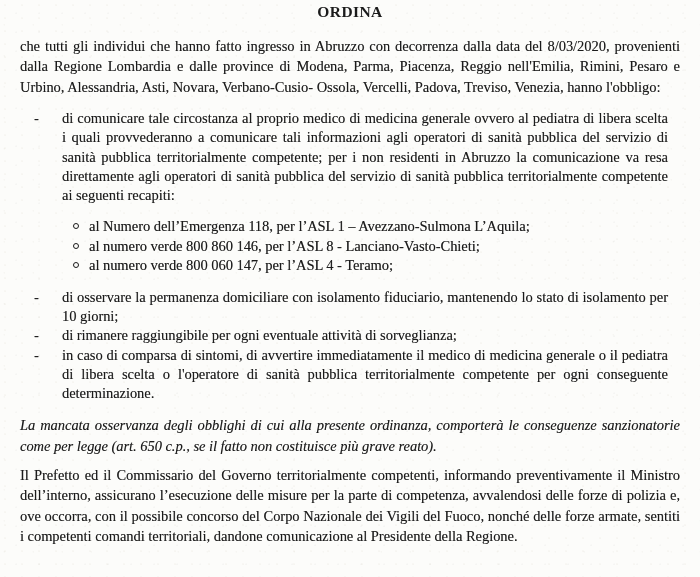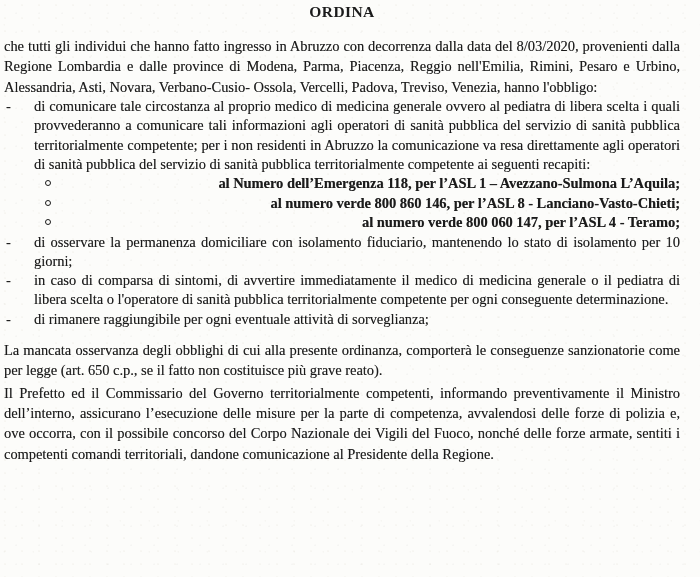--- a/index.html
+++ b/index.html
@@ -15,74 +15,74 @@
     background-color: var(--paper-bg, #fcfcfa);
     
     background-image:
       radial-gradient(circle at 30% 40%, rgba(170,160,130,0.07) 0.6px, transparent 1.4px),
       radial-gradient(circle at 70% 70%, rgba(120,120,120,0.05) 0.5px, transparent 1.2px),
       radial-gradient(circle at 15% 80%, rgba(150,140,110,0.05) 0.5px, transparent 1.2px);
     background-size: 17px 13px, 23px 19px, 29px 31px;
     color: var(--ink, #1b1b1b);
     font-family: "Liberation Serif", "DejaVu Serif", serif;
     font-size: 14.4px;
-    padding: 3px 20px 0 4px;
+    padding: 3px 20px 0 20px;
   }
   .title {
     margin: 0 0 15px 0;
     text-align: center;
     font-size: 15.5px;
     font-weight: bold;
     letter-spacing: 0.4px;
   }
   .para {
     margin: 0;
     text-align: justify;
     line-height: 20.4px;
     text-shadow: 0.2px 0.2px 0.3px rgba(25,25,25,0.45);
   }
   ul.obligations, ul.contacts {
     list-style: none;
-    margin: 0;
+    margin: 12px;
     padding: 0;
   }
   li.dash-item {
     position: relative;
     padding-left: 30px;
     text-align: justify;
     line-height: 19.2px;
     text-shadow: 0.2px 0.2px 0.3px rgba(25,25,25,0.45);
   }
   li.dash-item::before {
     content: "-";
     position: absolute;
     left: 2px;
     top: 0;
   }
   li.circle-item {
     position: relative;
     padding-left: 57px;
-    font-weight: bold;
-    text-align: right;
+    font-weight: normal;
+    text-align: left;
     line-height: 19.6px;
     text-shadow: 0.25px 0.25px 0.3px rgba(25,25,25,0.5);
   }
   li.circle-item::before {
     content: "";
     position: absolute;
     left: 41px;
     top: 6px;
     width: 6px;
     height: 6px;
     border: 1.3px solid var(--ink, #1b1b1b);
     border-radius: 50%;
     box-sizing: border-box;
   }
-  .penalty { margin-top: 11px; }
-  .enforcement { margin-top: 2px; }
+  .penalty { margin-top: 11px; font-style: italic; }
+  .enforcement { margin-top: 9px; }
   .bold { font-weight: normal; }
 </style>
 </head>
 <body>
 
 <div class="page">
 
   <h1 class="title">ORDINA</h1>
 
   <p class="para intro"><span>che tutti gli individui che hanno fatto ingresso in Abruzzo con decorrenza dalla data del 8/03/2020, provenienti dalla Regione Lombardia e dalle province di Modena, Parma, Piacenza, Reggio nell'Emilia, Rimini, Pesaro e Urbino, Alessandria, Asti, Novara, Verbano-Cusio- Ossola, Vercelli, Padova, Treviso, Venezia, </span><span class="bold">hanno l'obbligo:</span></p>
@@ -92,21 +92,21 @@
   </ul>
 
   <ul class="contacts">
     <li class="circle-item">al Numero dell’Emergenza 118, per l’ASL 1 – Avezzano-Sulmona L’Aquila;</li>
     <li class="circle-item">al numero verde 800 860 146, per l’ASL 8 - Lanciano-Vasto-Chieti;</li>
     <li class="circle-item">al numero verde 800 060 147, per l’ASL 4 - Teramo;</li>
   </ul>
 
   <ul class="obligations">
     <li class="dash-item">di osservare la permanenza domiciliare con isolamento fiduciario, mantenendo lo stato di isolamento per 10 giorni;</li>
+    <li class="dash-item">di rimanere raggiungibile per ogni eventuale attività di sorveglianza;</li>
     <li class="dash-item">in caso di comparsa di sintomi, di avvertire immediatamente il medico di medicina generale o il pediatra di libera scelta o l'operatore di sanità pubblica territorialmente competente per ogni conseguente determinazione.</li>
-    <li class="dash-item">di rimanere raggiungibile per ogni eventuale attività di sorveglianza;</li>
   </ul>
 
   <p class="para penalty">La mancata osservanza degli obblighi di cui alla presente ordinanza, comporterà le conseguenze sanzionatorie come per legge (art. 650 c.p., se il fatto non costituisce più grave reato).</p>
 
   <p class="para enforcement">Il Prefetto ed il Commissario del Governo territorialmente competenti, informando preventivamente il Ministro dell’interno, assicurano l’esecuzione delle misure per la parte di competenza, avvalendosi delle forze di polizia e, ove occorra, con il possibile concorso del Corpo Nazionale dei Vigili del Fuoco, nonché delle forze armate, sentiti i competenti comandi territoriali, dandone comunicazione al Presidente della Regione.</p>
 
 </div>
 
 </body></html>

